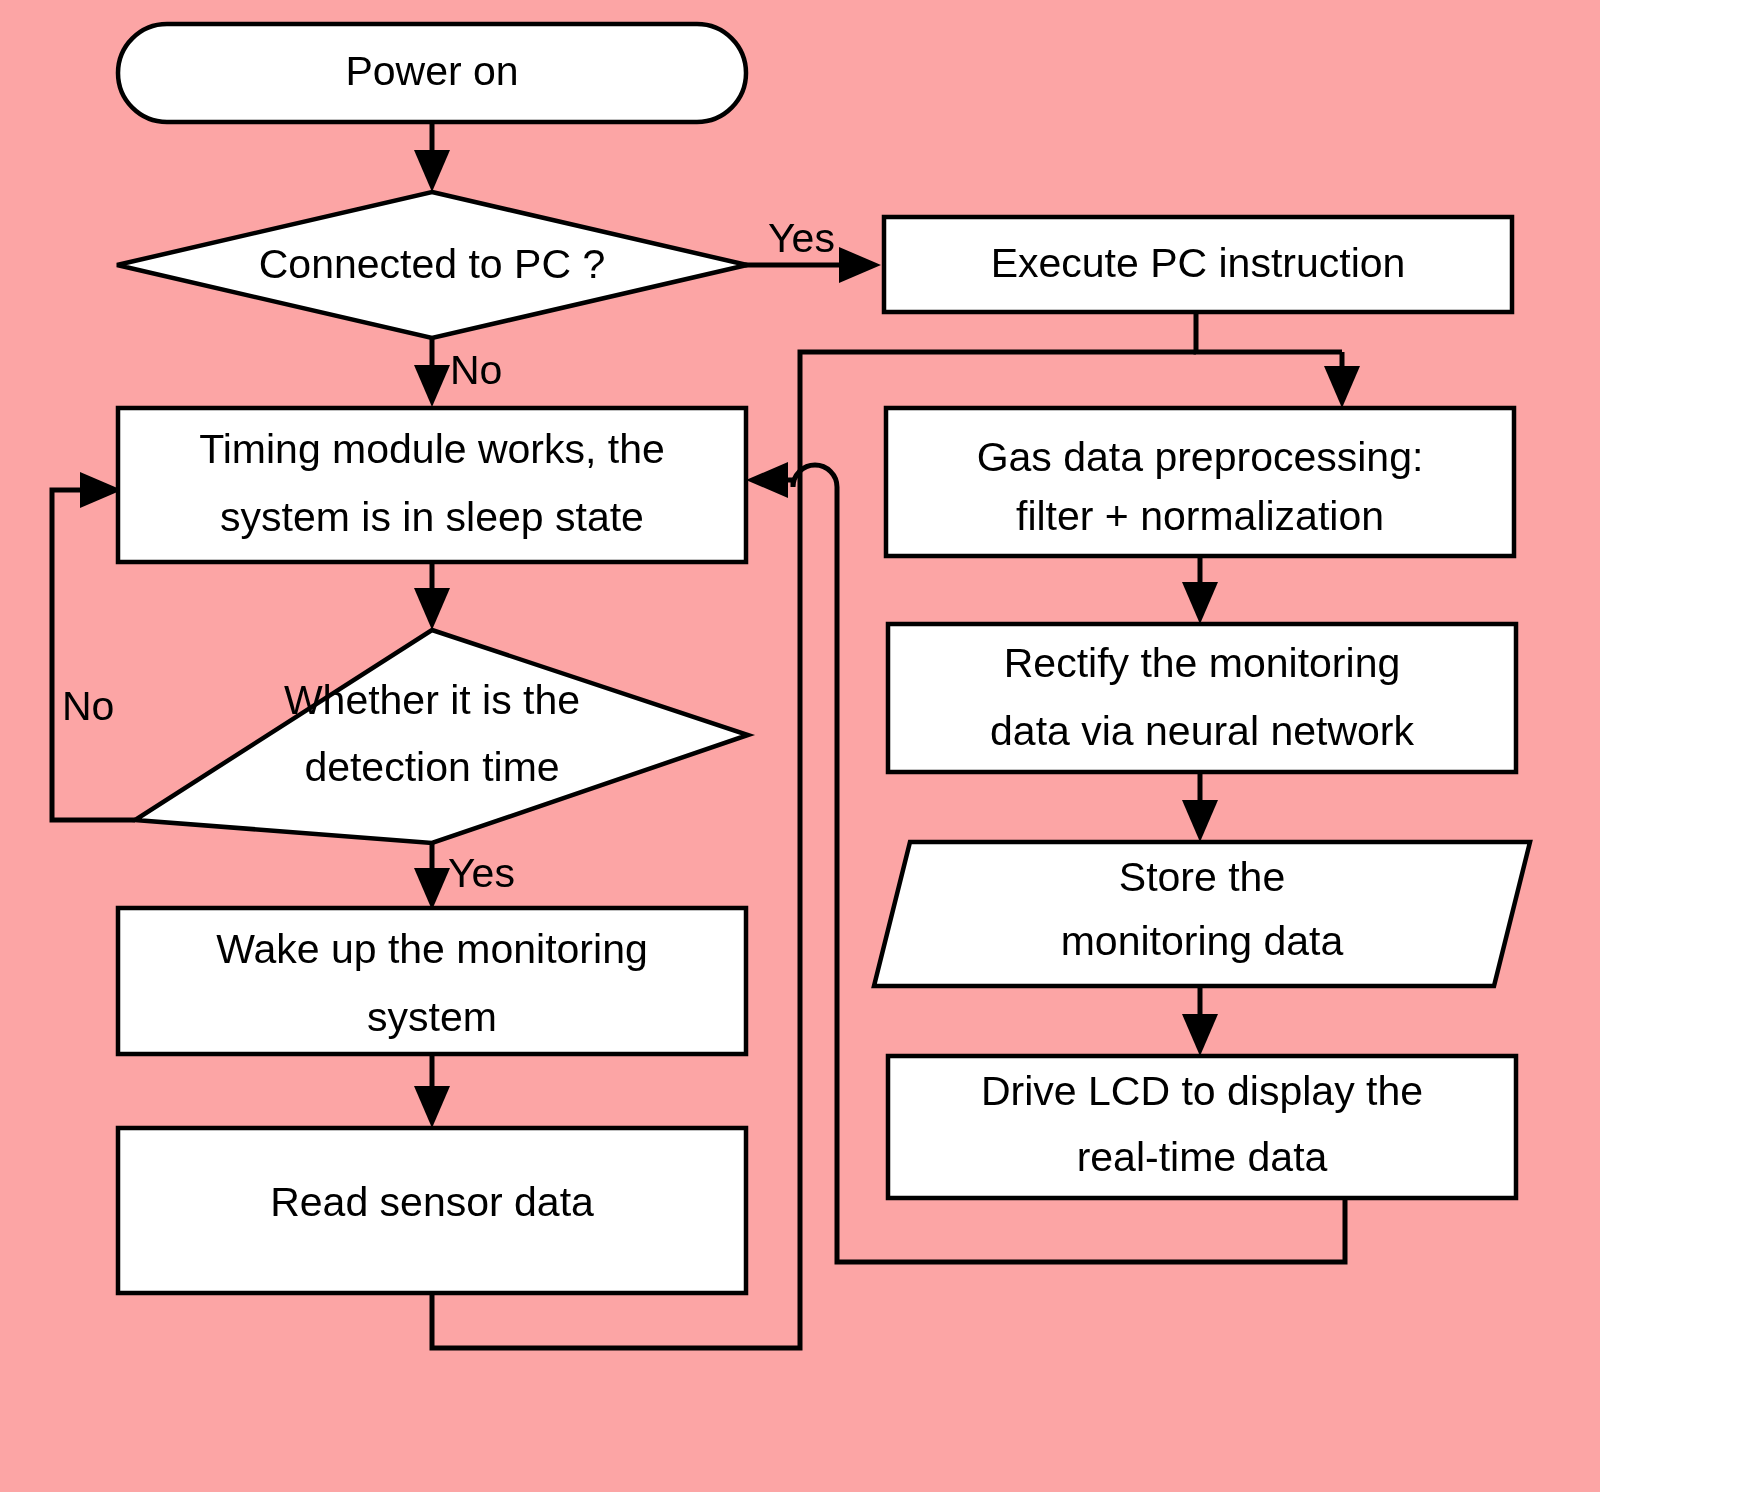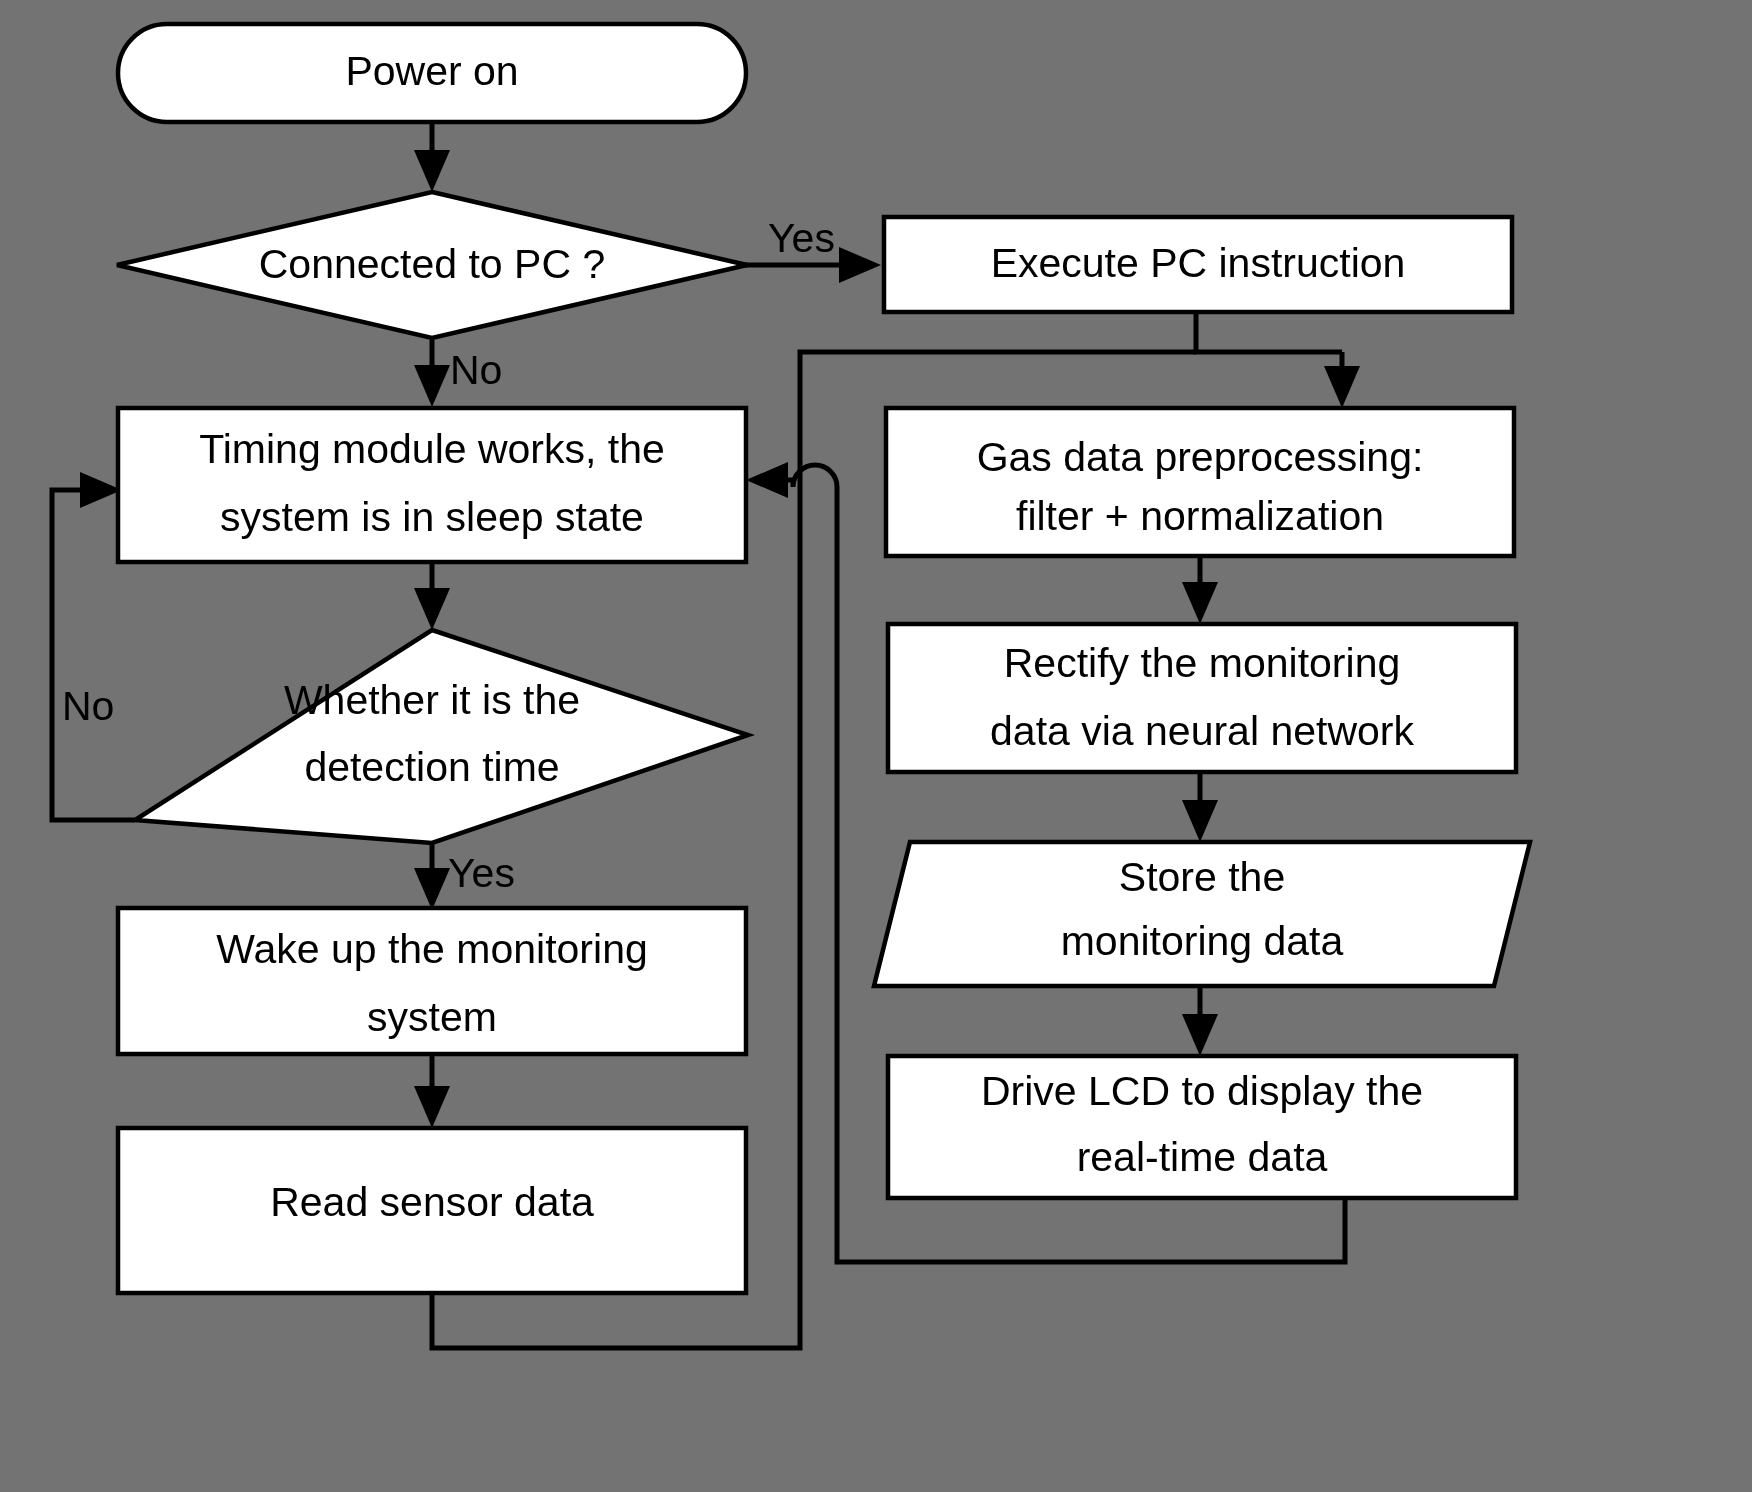--- a/index.html
+++ b/index.html
@@ -2,21 +2,21 @@
 <html><head>
 <meta charset="utf-8">
 <title>Flowchart</title>
 <style>
   html,body{margin:0;padding:0;background:#ffffff;}
   body{
     width:1752px;height:1492px;overflow:hidden;
     font-family:"Liberation Sans","DejaVu Sans",sans-serif;
     color:#000;
   }
-  #stage{position:relative;width:1752px;height:1492px;background:#737373;text-decoration:underline;}
+  #stage{position:relative;width:1600px;height:1492px;background:#fca5a5;text-decoration:underline;}
   svg#flow{position:absolute;left:0;top:0;width:1752px;height:1492px;display:block;}
   .shape{fill:#ffffff;stroke:#000000;stroke-width:4.5;stroke-linejoin:miter;}
   .shape-term{fill:#ffffff;stroke:#000000;stroke-width:4.5;}
   .conn{fill:none;stroke:#000000;stroke-width:5;stroke-linecap:butt;stroke-linejoin:miter;}
   .hop{fill:none;stroke:#000000;stroke-width:5;stroke-linecap:butt;}
   .arrowhead{fill:#000000;stroke:none;}
   text{font-family:"Liberation Sans","DejaVu Sans",sans-serif;fill:#000;}
   .node-text{font-size:41px;text-anchor:middle;dominant-baseline:middle;}
   .edge-text{font-size:41px;text-anchor:start;dominant-baseline:middle;}
 </style>

